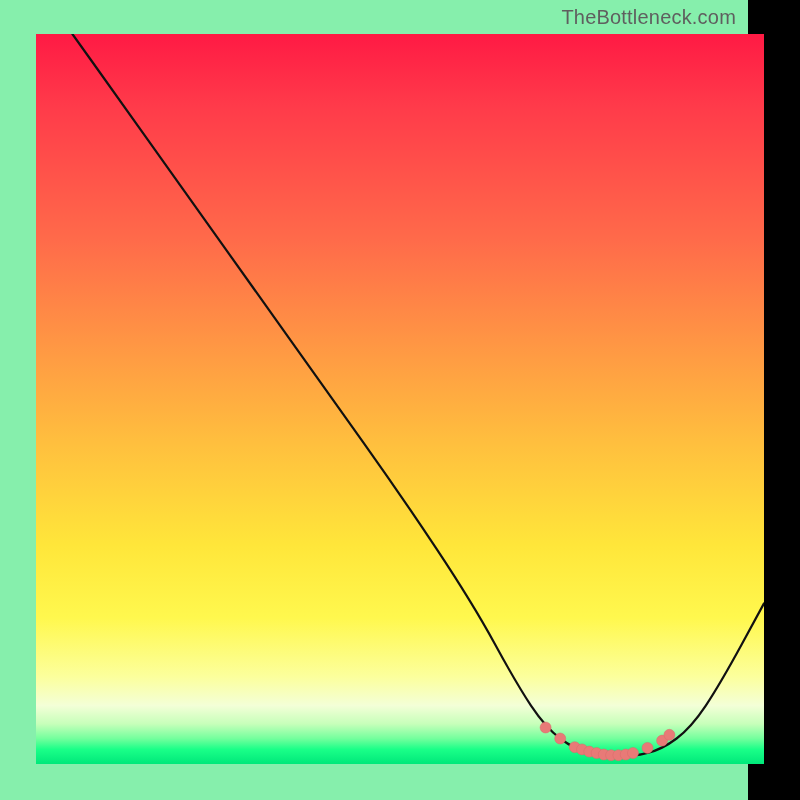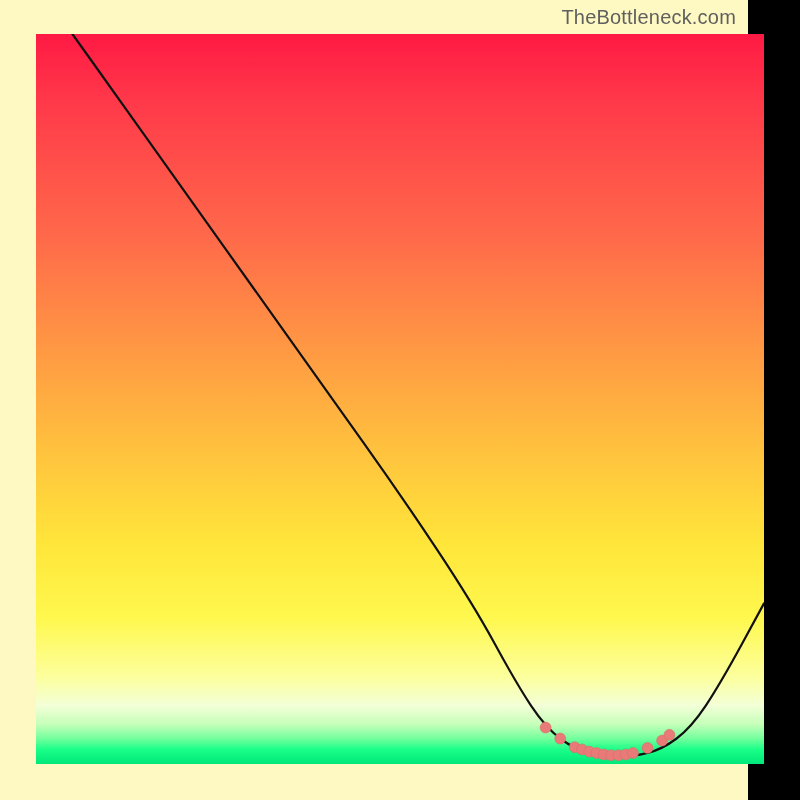--- a/index.html
+++ b/index.html
@@ -8,21 +8,21 @@
     width: 800px;
     height: 800px;
     background: #000;
     overflow: hidden;
     font-family: Arial, Helvetica, sans-serif;
   }
   .frame {
     position: relative;
     width: 748px;
     height: 800px;
-    background: #fef9c3;
+    background: #86efac;
   }
   .watermark {
     position: absolute;
     top: 6px;
     right: 12px;
     color: #5f5f5f;
     font-size: 20px;
     font-weight: 500;
     letter-spacing: 0.2px;
     user-select: none;

